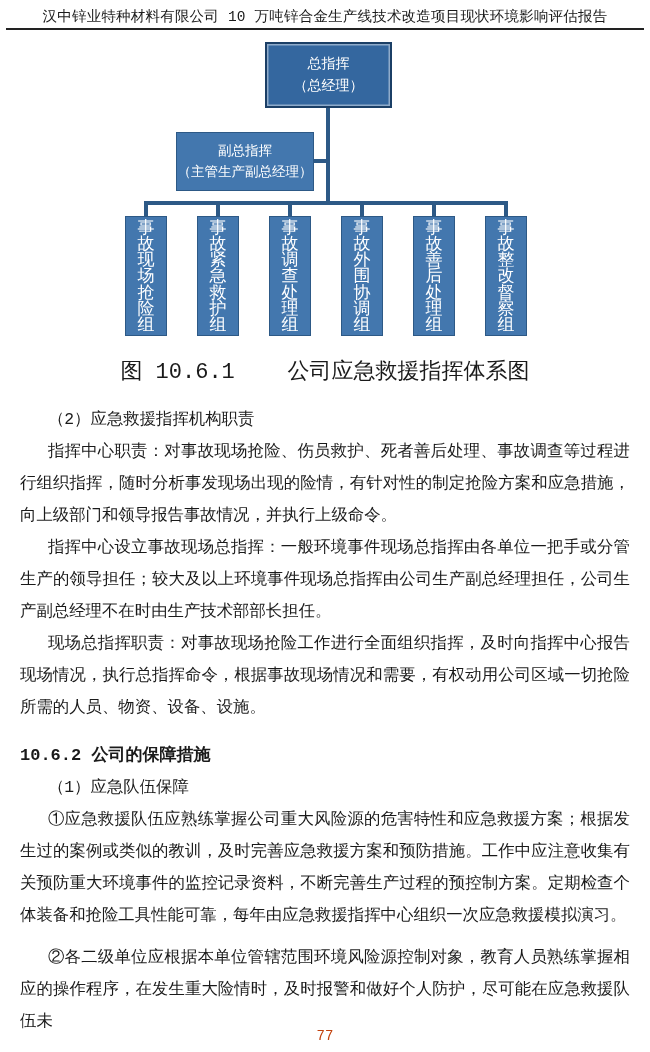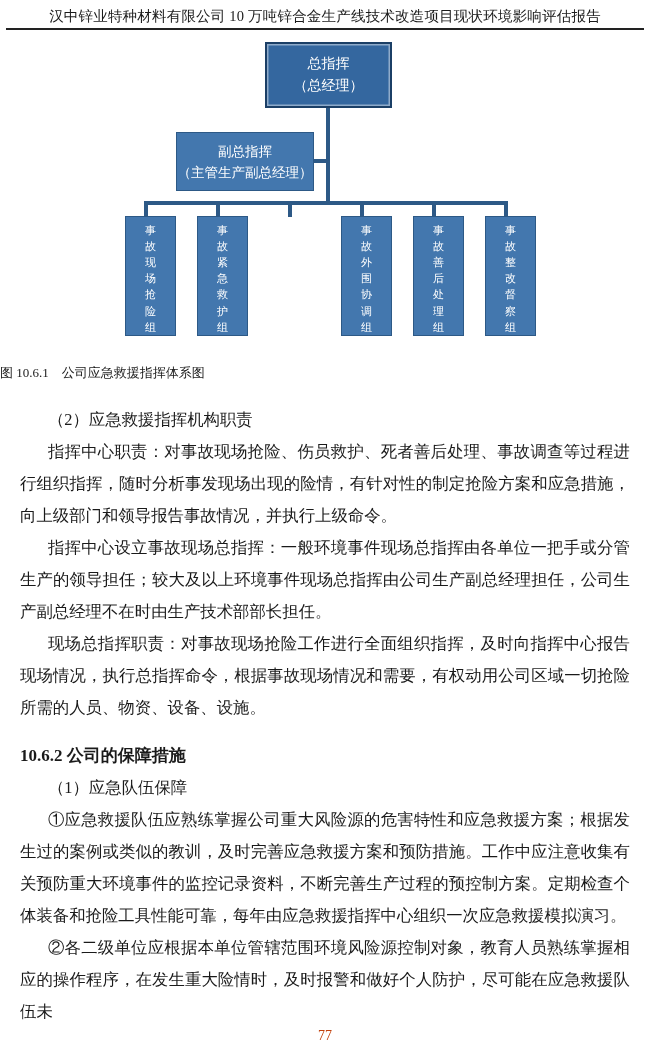--- a/index.html
+++ b/index.html
@@ -1,21 +1,21 @@
 <!DOCTYPE html>
 <html style="--box-fill: #4377ae; --root-fill: #34679f; --root-border: #1b3f66; --line-color: #2d5986;"><head>
 <meta charset="utf-8">
 <style>
   html,body{margin:0;padding:0;background:#888;}
   .page{
     position:relative;
     width:650px;height:1052px;
     margin:0 auto;
     background:#ffffff;
-    font-family:Liberation Serif, serif;
+    font-family:Liberation Mono, monospace;
     color:#1a1a1a;
     overflow:hidden;
   }
   
   .doc-header{
     margin:0 6px;
     padding-top:7px;padding-bottom:2px;
     border-bottom:2px solid #222;
     text-align:center;
     font-size:14.5px;
@@ -43,43 +43,44 @@
     background:var(--root-fill,#34679f);
     border:2px solid var(--root-border,#1b3f66);
     box-shadow:inset 0 0 0 1.5px rgba(255,255,255,.45);
     font-size:14px;line-height:22px;
   }
   .node.deputy{
     left:176px;top:91px;width:138px;height:59px;
     font-size:13.5px;line-height:21px;
   }
   .node.group{
-    top:175px;width:51px;height:120px;
-    font-size:11px;
-    justify-content:flex-end;
+    top:175px;width:42px;height:120px;
+    font-size:17px;
+    justify-content:center;
     padding-top:3px;
   }
   .node.group .vtext{
     display:block;width:1.05em;
     margin:0 auto;
     word-break:break-all;
     line-height:16.2px;
     text-align:center;
   }
   .g0{left:125px}.g1{left:197px}.g2{left:269px}.g3{left:341px}.g4{left:413px}.g5{left:485px}
   .connector{position:absolute;background:var(--line-color,#2d5986);}
   .trunk{left:326px;top:67px;width:4px;height:95px;}
   .deputy-link{left:314px;top:118px;width:16px;height:4px;}
   .hline{left:144px;top:160px;width:364px;height:4px;}
   .drop{top:163px;width:4px;height:13px;}
   .d0{left:144px}.d1{left:216px}.d2{left:288px}.d3{left:360px}.d4{left:432px}.d5{left:504px}
   
   .figure-caption{
     margin-top:26px;
-    font-size:13px;
+    text-align:center;
+    font-size:22px;
     line-height:20px;
     white-space:pre;
   }
   
   .content{
     padding:0 20px;
     font-size:16.4px;
     line-height:32px;
     text-align:justify;
   }
@@ -88,21 +89,21 @@
     text-indent:1.7em;
   }
   .content p.first{margin-top:21px;}
   .content h2{
     margin:16px 0 0 0;
     font-size:17px;
     line-height:32px;
     font-weight:bold;
     text-indent:0;
   }
-  .content p.para-2{}
+  .content p.para-2{margin-top:10px;}
   
   .page-footer{
     position:absolute;
     left:0;right:0;bottom:8px;
     text-align:center;
     font-size:14px;
     color:#c2410c;
   }
 </style>
 </head>
@@ -132,20 +133,23 @@
       <span>副总指挥</span>
       <span>（主管生产副总经理）</span>
     </div>
 
     <div class="node group g0">
       <span class="vtext">事故现场抢险组</span>
     </div>
     <div class="node group g1">
       <span class="vtext">事故紧急救护组</span>
     </div>
+    <div class="node group g2">
+      <span class="vtext">事故调查处理组</span>
+    </div>
     <div class="node group g3">
       <span class="vtext">事故外围协调组</span>
     </div>
     <div class="node group g4">
       <span class="vtext">事故善后处理组</span>
     </div>
     <div class="node group g5">
       <span class="vtext">事故整改督察组</span>
     </div>
   </div>

